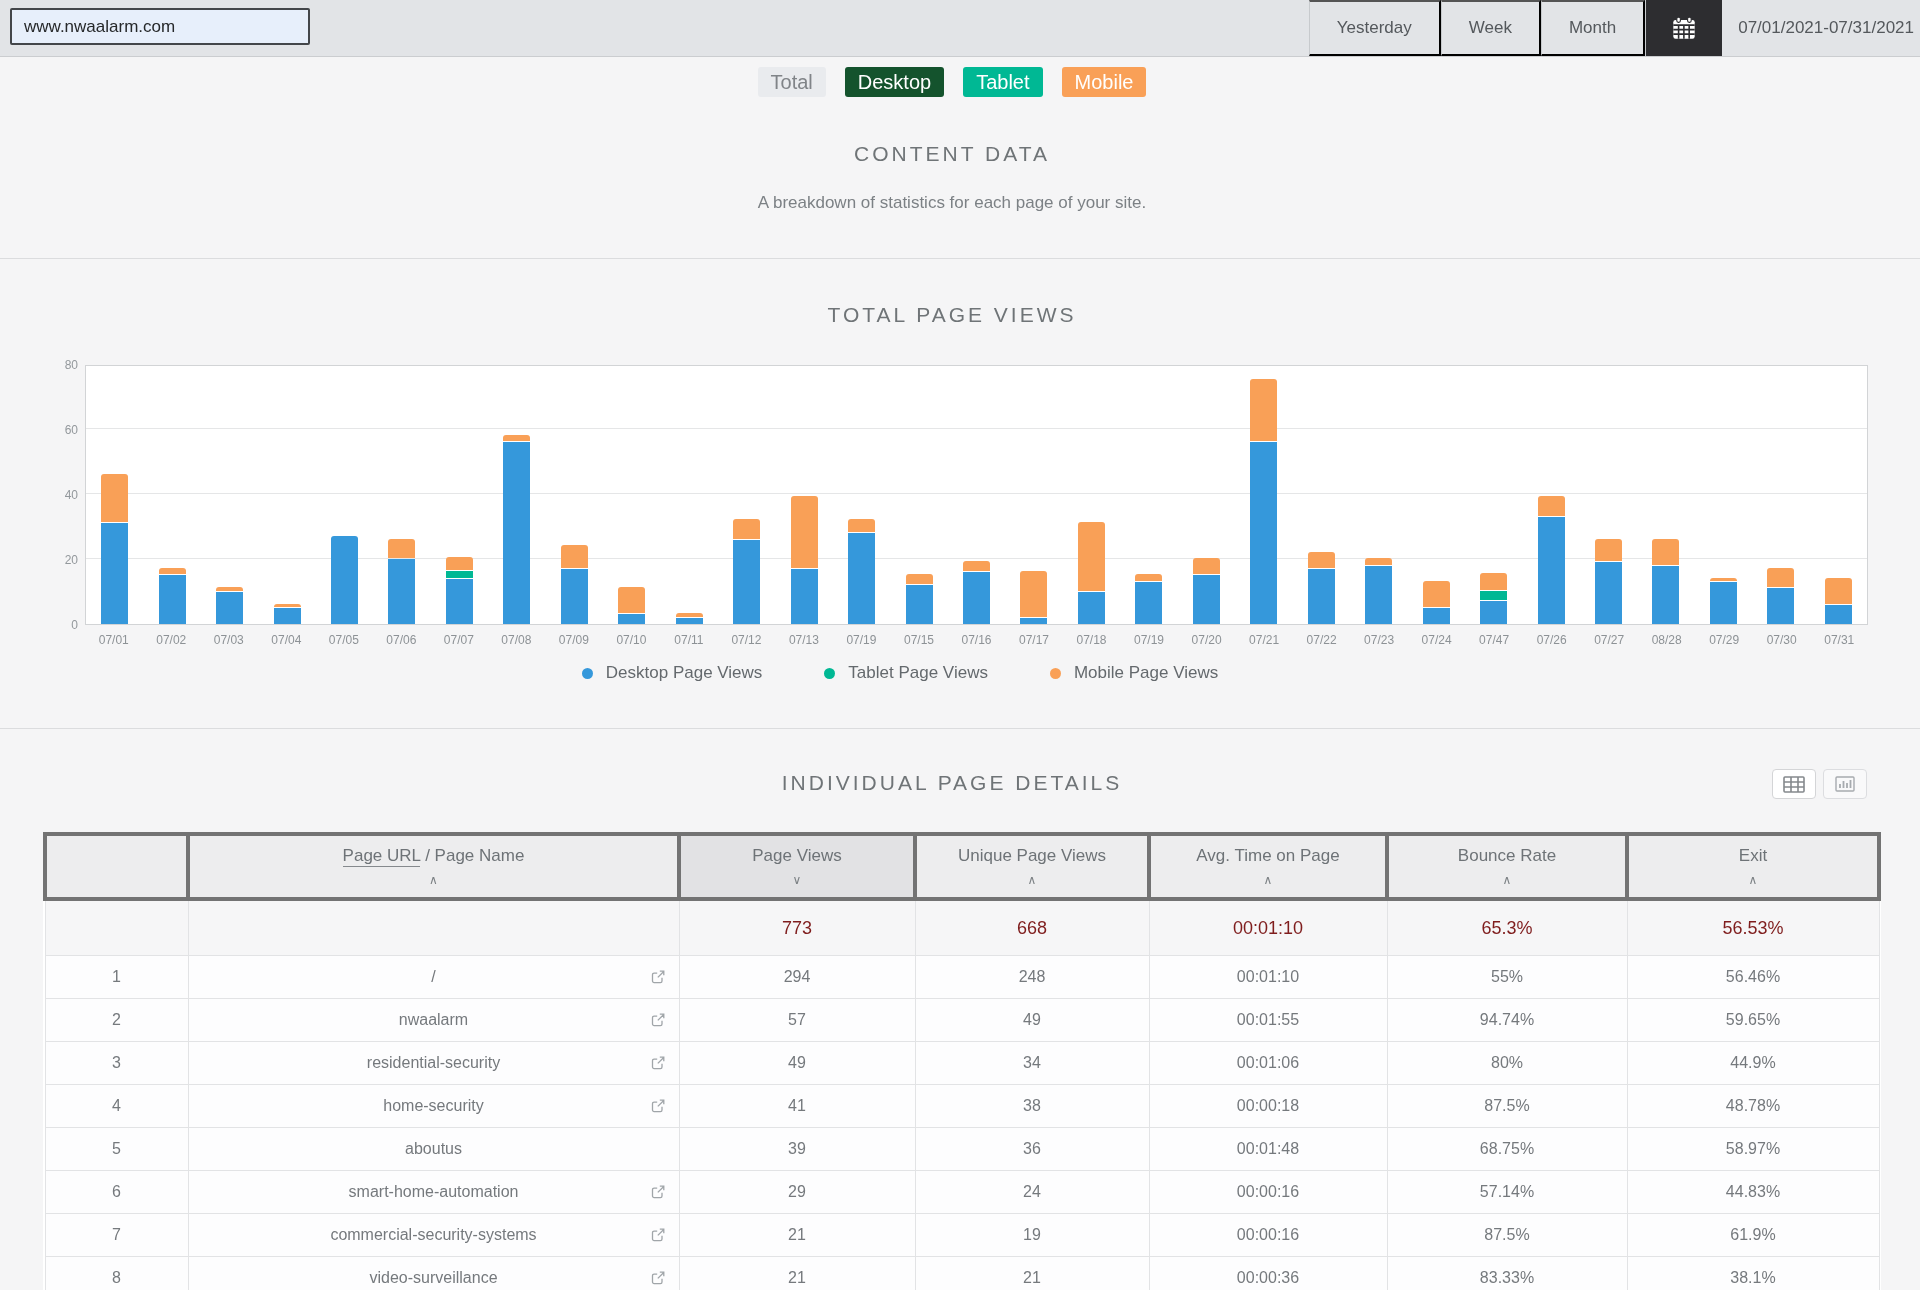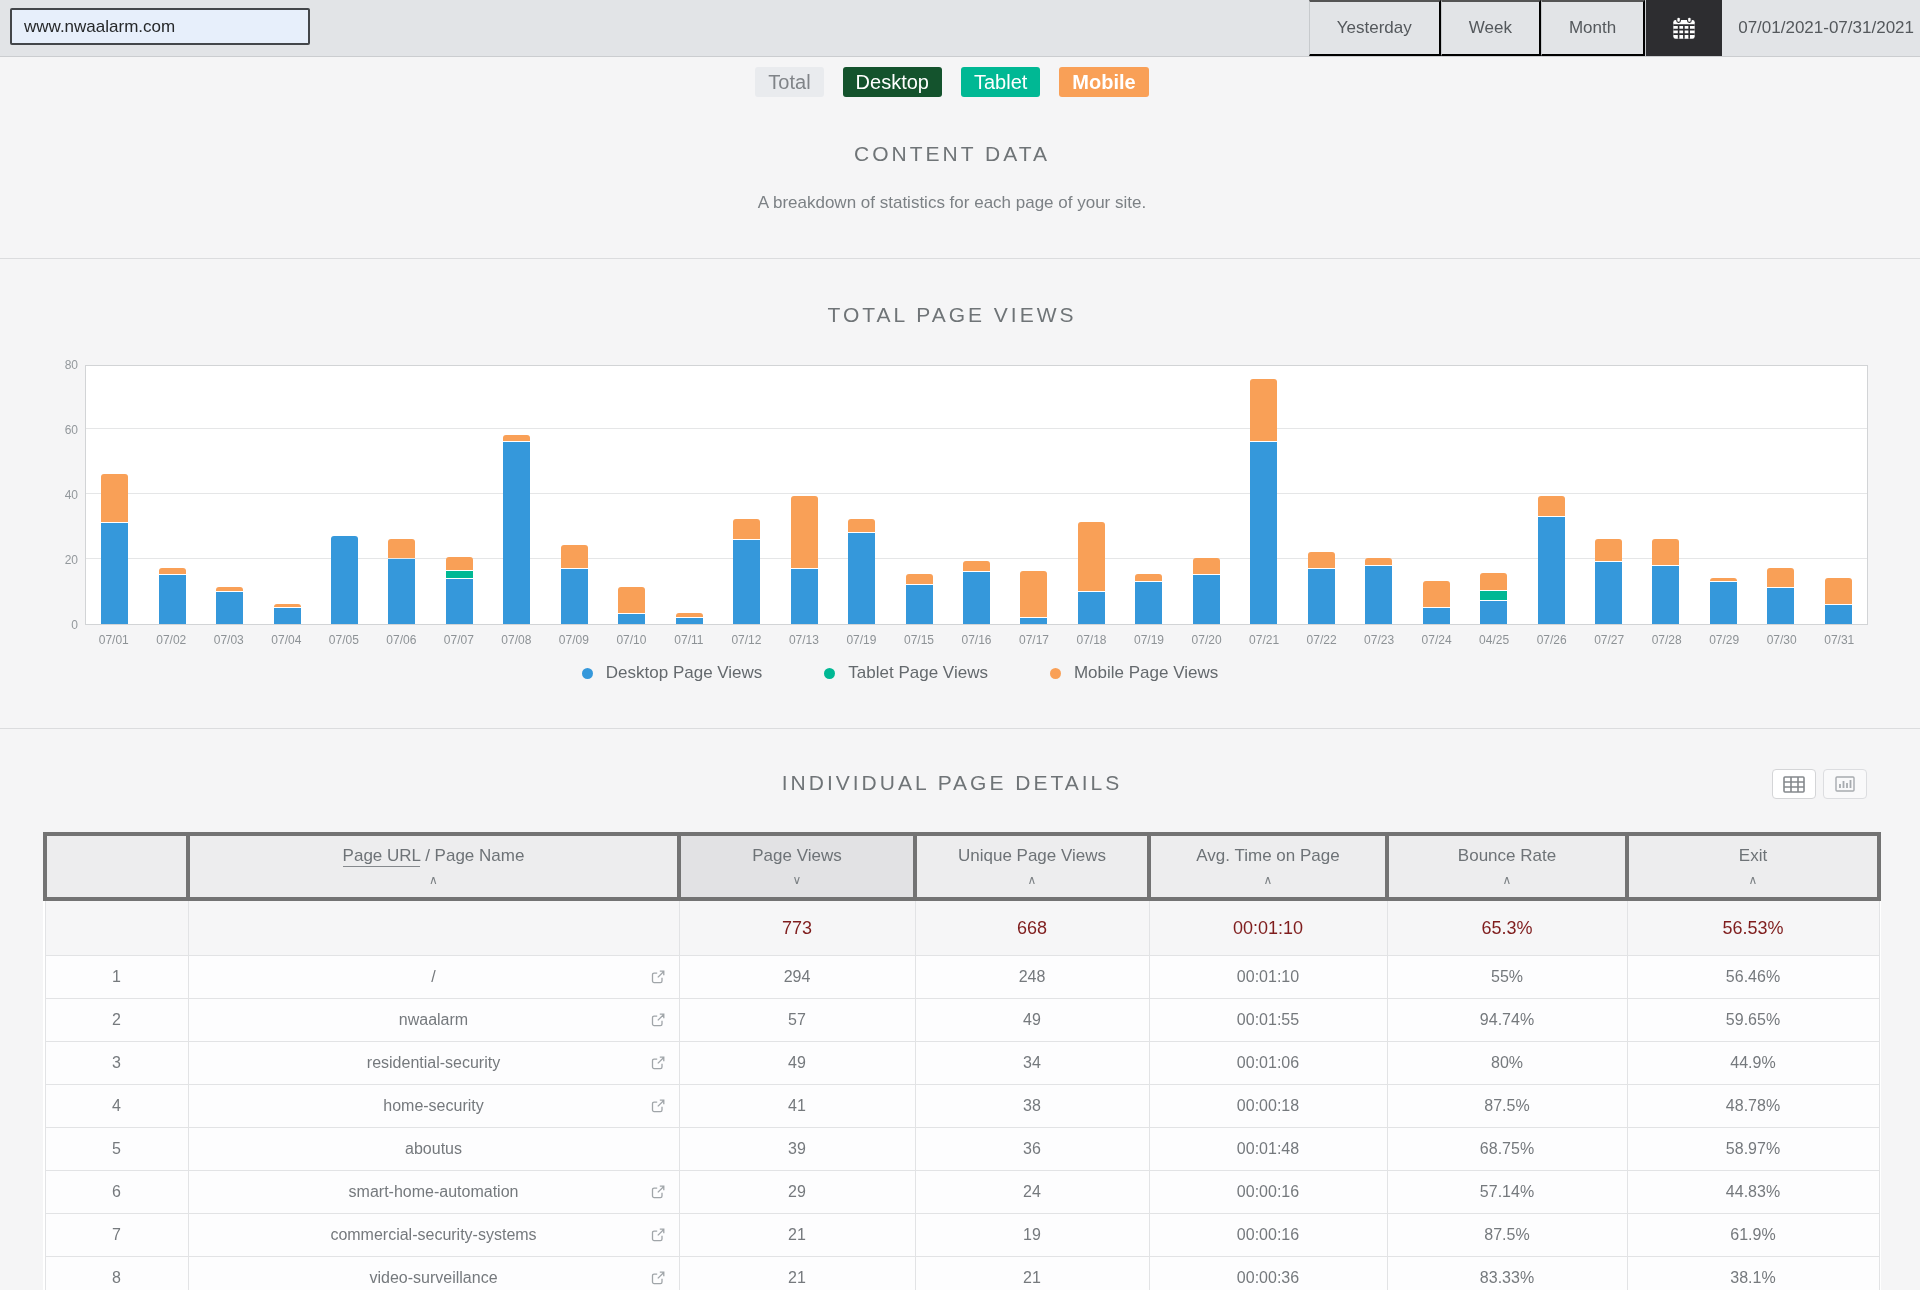--- a/index.html
+++ b/index.html
@@ -80,21 +80,21 @@
       </span>
     </div>
     <div class="date-range">07/01/2021-07/31/2021</div>
   </div>
 </div>
 
 <div class="filters">
   <button class="filter-btn" style="background: rgb(233, 235, 238); color: rgb(128, 132, 136);">Total</button>
   <button class="filter-btn" style="background: #14532d; color: rgb(255, 255, 255);">Desktop</button>
   <button class="filter-btn" style="background: rgb(0, 184, 148); color: rgb(255, 255, 255);">Tablet</button>
-  <button class="filter-btn" style="background: rgb(249, 160, 87); color: rgb(255, 255, 255); font-weight: bold;">Mobile</button>
+  <button class="filter-btn" style="background: rgb(249, 160, 87); color: rgb(255, 255, 255);">Mobile</button>
 </div>
 
 <h1 class="sec-title" id="content-title">CONTENT DATA</h1>
 <p class="sec-sub">A breakdown of statistics for each page of your site.</p>
 <div class="divider" id="divider-1"></div>
 
 <h2 class="sec-title" id="chart-title">TOTAL PAGE VIEWS</h2>
 <div class="y-axis" id="y-axis">
     <div class="y-tick" style="bottom: 0px;">0</div>
     <div class="y-tick" style="bottom: 65px;">20</div>
@@ -316,24 +316,24 @@
     <div class="x-label">07/15</div>
     <div class="x-label">07/16</div>
     <div class="x-label">07/17</div>
     <div class="x-label">07/18</div>
     <div class="x-label">07/19</div>
     <div class="x-label">07/20</div>
     <div class="x-label">07/21</div>
     <div class="x-label">07/22</div>
     <div class="x-label">07/23</div>
     <div class="x-label">07/24</div>
-    <div class="x-label">04/25</div>
+    <div class="x-label">07/47</div>
     <div class="x-label">07/26</div>
     <div class="x-label">07/27</div>
-    <div class="x-label">07/28</div>
+    <div class="x-label">08/28</div>
     <div class="x-label">07/29</div>
     <div class="x-label">07/30</div>
     <div class="x-label">07/31</div>
   </div>
 <div class="legend" id="legend">
     <div class="legend-item">
       <span class="legend-dot" style="background: rgb(53, 152, 219);"></span>
       <span>Desktop Page Views</span>
     </div>
     <div class="legend-item">

